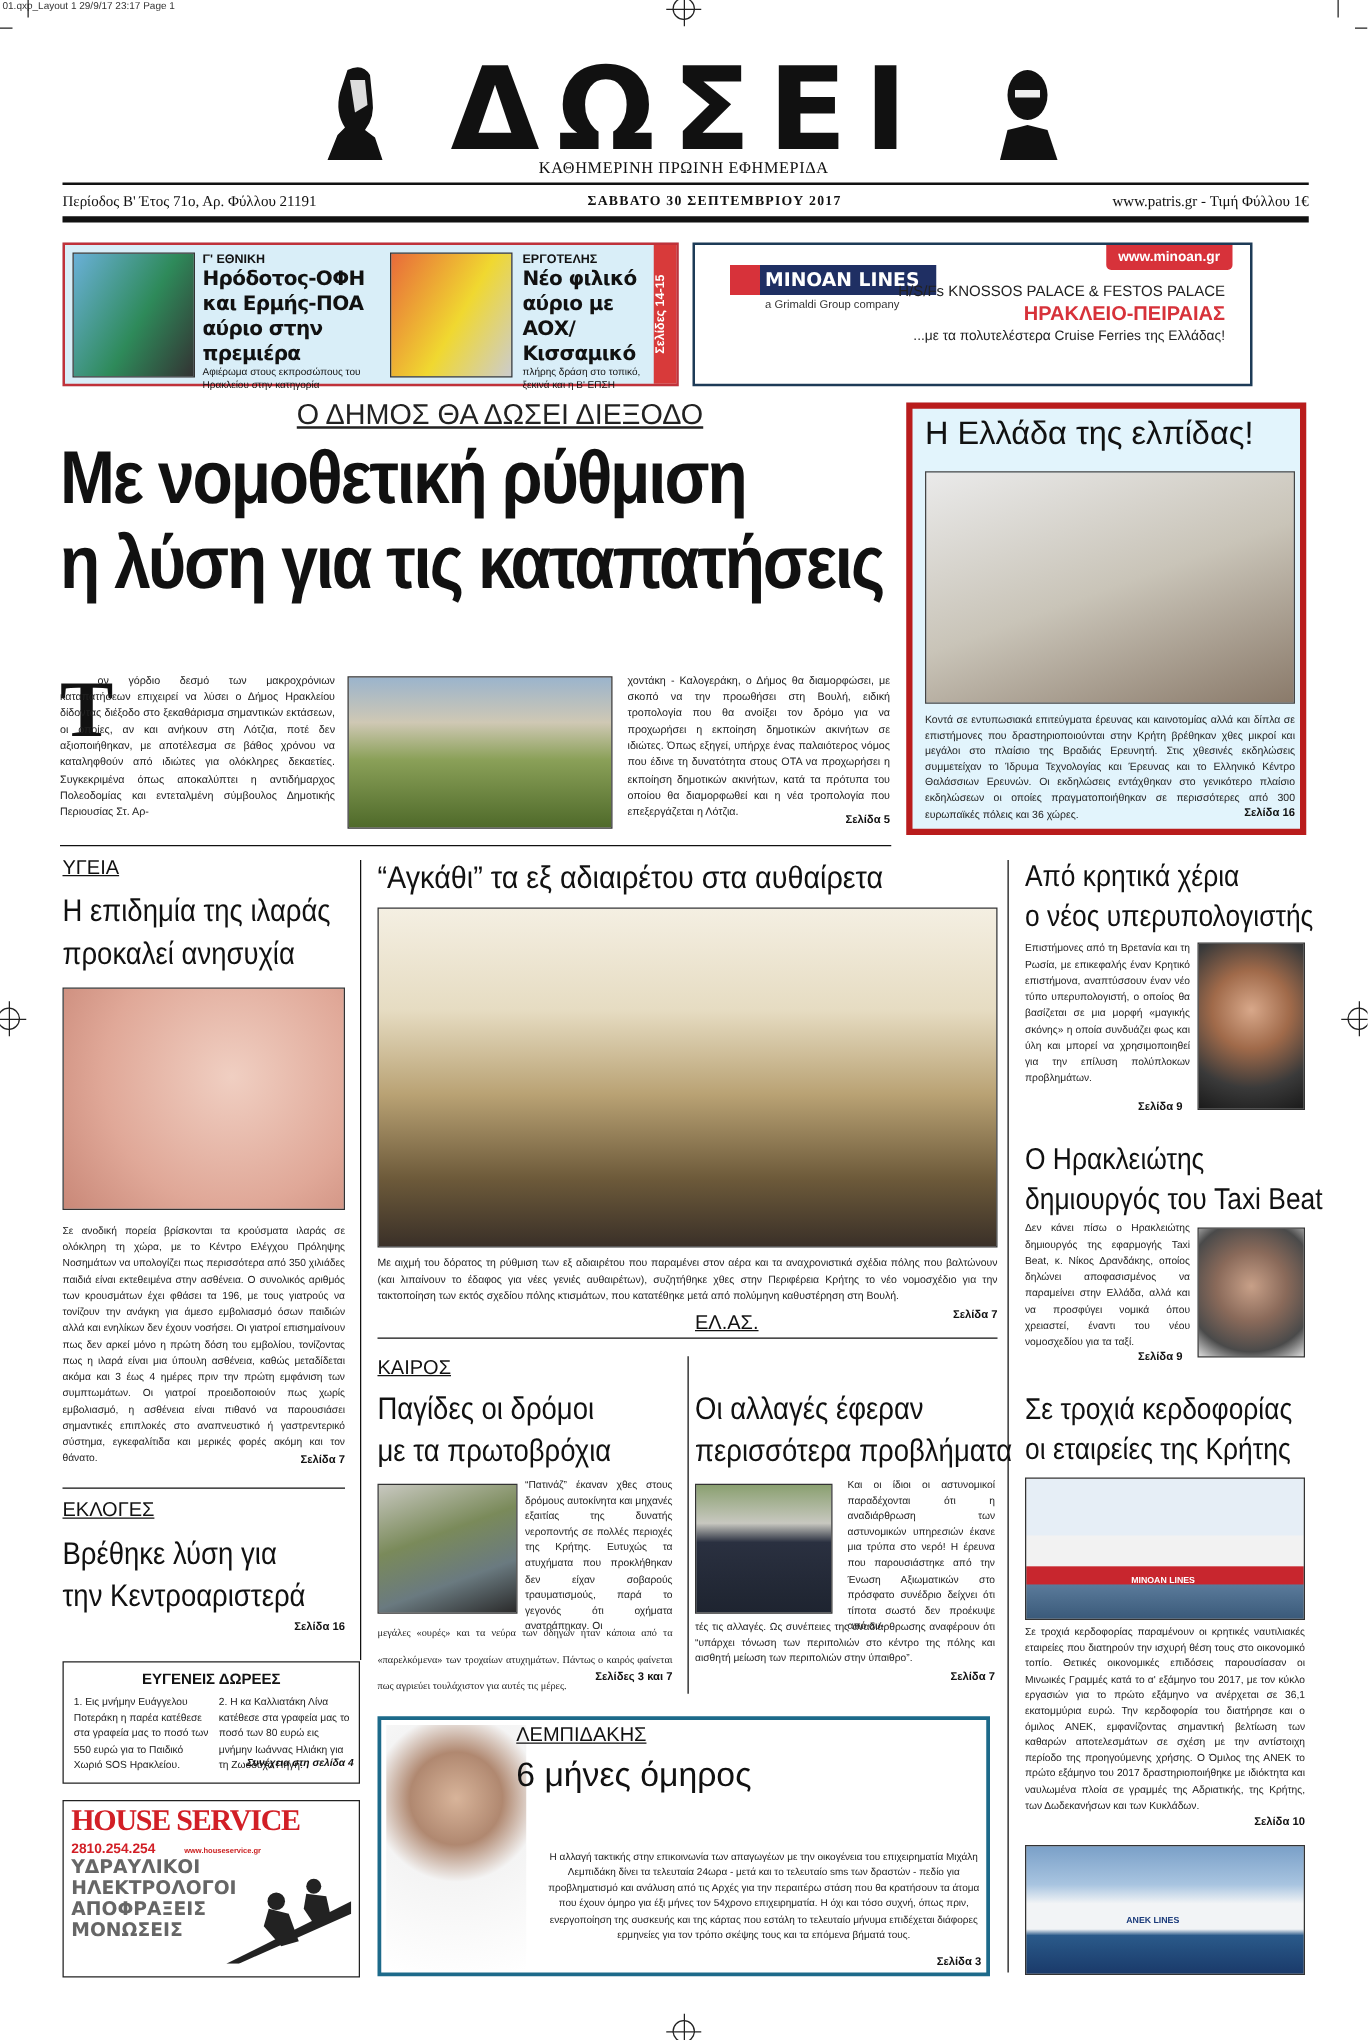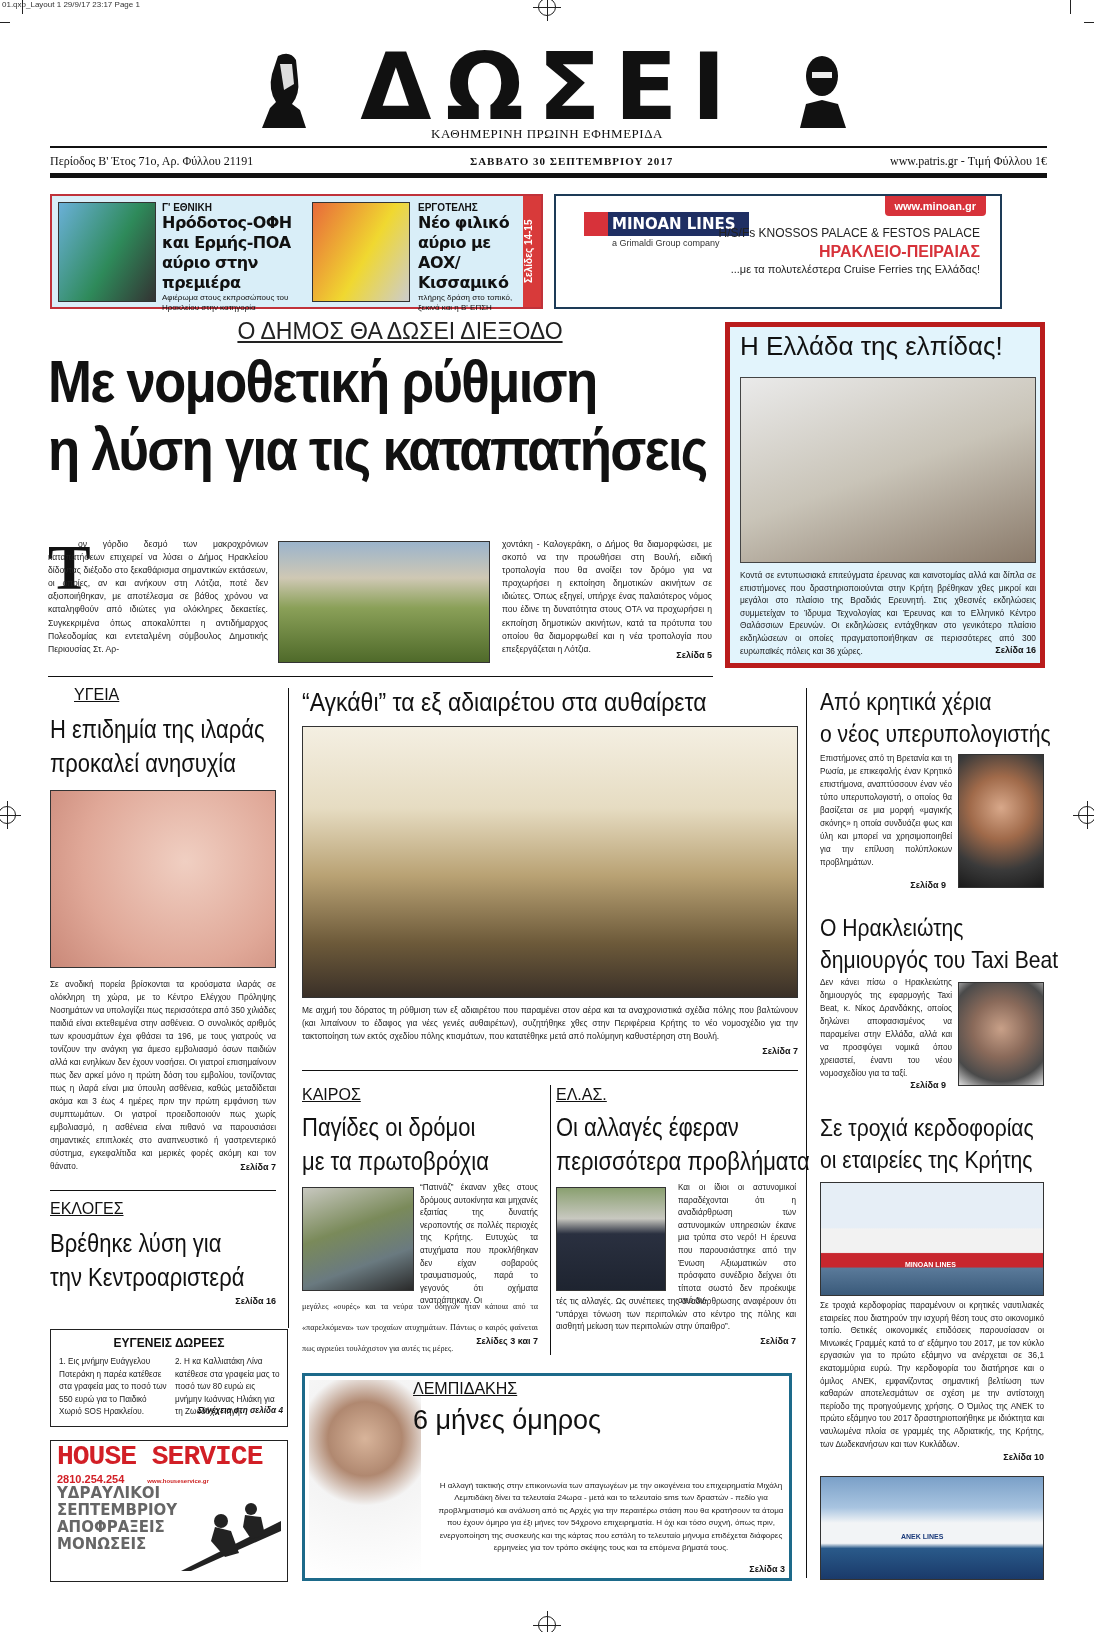--- a/index.html
+++ b/index.html
@@ -54,21 +54,21 @@
 
   .hr { background: #111; height: 1px; }
   .vr { background: #111; width: 1px; }
 
   .sec-kicker { font-size: 16px; text-decoration: underline; font-family: "Liberation Sans", sans-serif; }
   .sec-head { font-family: "Liberation Sans", sans-serif; font-size: 25px; line-height: 34px; transform-origin: left top; transform: scaleX(0.88); white-space: nowrap; }
   .donations { left: 50px; top: 1329px; width: 238px; height: 98px; border: 1.5px solid #222; }
   .don-title { text-align: center; font-weight: bold; font-size: 12px; margin-top: 6px; }
   .don-col { position: absolute; top: 26px; width: 108px; font-size: 8.2px; line-height: 12.5px; color: #222; }
   .house { left: 50px; top: 1440px; width: 238px; height: 142px; border: 1.5px solid #222; background: #fff; overflow: hidden; }
-  .hs-title { color: #d21f26; font-weight: 900; font-family: Liberation Mono, monospace; font-size: 28px; line-height: 32px; padding-left: 6px; letter-spacing: -1px; }
+  .hs-title { color: #d21f26; font-weight: 900; font-family: Liberation Serif, serif; font-size: 24px; line-height: 32px; padding-left: 6px; letter-spacing: -1px; }
   .hs-phone { color: #d21f26; font-weight: bold; font-size: 11px; padding-left: 6px; }
   .hs-list { color: #666; font-weight: 900; font-family: "DejaVu Sans", sans-serif; font-size: 15px; line-height: 17px; padding-left: 6px; }
 
   .lemp { left: 302px; top: 1373px; width: 490px; height: 208px; border: 3px solid #1d6a8a; background: #fff; }
 </style>
 </head>
 <body>
 
 <div class="abs slug">01.qxp_Layout 1  29/9/17  23:17  Page 1</div>
 <div class="abs regmark" style="left:538px;top:-2px;"></div>
@@ -146,21 +146,21 @@
   <div class="hope-title">Η Ελλάδα της ελπίδας!</div>
   <div class="hope-img"></div>
   <div class="abs body" style="left:10px;top:242px;width:296px;font-size:8.4px;line-height:12.6px;">Κοντά σε εντυπωσιακά επιτεύγματα έρευνας και καινοτομίας αλλά και δίπλα σε επιστήμονες που δραστηριοποιούνται στην Κρήτη βρέθηκαν χθες μικροί και μεγάλοι στο πλαίσιο της Βραδιάς Ερευνητή. Στις χθεσινές εκδηλώσεις συμμετείχαν το Ίδρυμα Τεχνολογίας και Έρευνας και το Ελληνικό Κέντρο Θαλάσσιων Ερευνών. Οι εκδηλώσεις εντάχθηκαν στο γενικότερο πλαίσιο εκδηλώσεων οι οποίες πραγματοποιήθηκαν σε περισσότερες από 300 ευρωπαϊκές πόλεις και 36 χώρες.</div>
   <div class="abs pg" style="left:200px;top:318px;width:106px;">Σελίδα 16</div>
 </div>
 
 <div class="abs vr" style="left:288px;top:688px;height:640px;"></div>
 <div class="abs vr" style="left:806px;top:688px;height:890px;"></div>
 <div class="abs vr" style="left:550px;top:1085px;height:270px;"></div>
 
-<div class="abs sec-kicker" style="left:50px;top:686px;margin-left:24px;">ΥΓΕΙΑ</div>
+<div class="abs sec-kicker" style="left:50px;top:686px;">ΥΓΕΙΑ</div>
 <div class="abs sec-head" style="left:50px;top:712px;">
   <div>Η επιδημία της ιλαράς</div>
   <div>προκαλεί ανησυχία</div>
 </div>
 <div class="abs img" style="left:50px;top:790px;width:226px;height:178px;background:radial-gradient(circle at 60% 40%,#f0cfc2 0%,#e0a898 60%,#c98878 100%);"></div>
 <div class="abs body" style="left:50px;top:978px;width:226px;font-size:8.2px;line-height:13px;">Σε ανοδική πορεία βρίσκονται τα κρούσματα ιλαράς σε ολόκληρη τη χώρα, με το Κέντρο Ελέγχου Πρόληψης Νοσημάτων να υπολογίζει πως περισσότερα από 350 χιλιάδες παιδιά είναι εκτεθειμένα στην ασθένεια. Ο συνολικός αριθμός των κρουσμάτων έχει φθάσει τα 196, με τους γιατρούς να τονίζουν την ανάγκη για άμεσο εμβολιασμό όσων παιδιών αλλά και ενηλίκων δεν έχουν νοσήσει. Οι γιατροί επισημαίνουν πως δεν αρκεί μόνο η πρώτη δόση του εμβολίου, τονίζοντας πως η ιλαρά είναι μια ύπουλη ασθένεια, καθώς μεταδίδεται ακόμα και 3 έως 4 ημέρες πριν την πρώτη εμφάνιση των συμπτωμάτων. Οι γιατροί προειδοποιούν πως χωρίς εμβολιασμό, η ασθένεια είναι πιθανό να παρουσιάσει σημαντικές επιπλοκές στο αναπνευστικό ή γαστρεντερικό σύστημα, εγκεφαλίτιδα και μερικές φορές ακόμη και τον θάνατο.</div>
 <div class="abs pg" style="left:176px;top:1162px;width:100px;">Σελίδα 7</div>
 <div class="abs hr" style="left:50px;top:1190px;width:226px;"></div>
 
 <div class="abs sec-kicker" style="left:50px;top:1200px;">ΕΚΛΟΓΕΣ</div>
@@ -175,21 +175,21 @@
   <div class="don-col" style="left:8px;">1. Εις μνήμην Ευάγγελου Ποτεράκη η παρέα κατέθεσε στα γραφεία μας το ποσό των 550 ευρώ για το Παιδικό Χωριό SOS Ηρακλείου.</div>
   <div class="don-col" style="left:124px;">2. Η κα Καλλιατάκη Λίνα κατέθεσε στα γραφεία μας το ποσό των 80 ευρώ εις μνήμην Ιωάννας Ηλιάκη για τη Ζωοδόχο Πηγή.</div>
   <div class="abs" style="left:124px;top:76px;width:108px;font-size:8.2px;font-weight:bold;font-style:italic;text-align:right;">Συνέχεια στη σελίδα 4</div>
 </div>
 
 <div class="abs house">
   <div class="hs-title">HOUSE SERVICE</div>
   <div class="hs-phone"><span>2810.254.254</span> <span style="font-size:6px;color:#c22;margin-left:20px;">www.houseservice.gr</span></div>
   <div class="hs-list">
     <div>ΥΔΡΑΥΛΙΚΟΙ</div>
-    <div>ΣΕΠΤΕΜΒΡΙΟΥ</div>
+    <div>ΗΛΕΚΤΡΟΛΟΓΟΙ</div>
     <div>ΑΠΟΦΡΑΞΕΙΣ</div>
     <div>ΜΟΝΩΣΕΙΣ</div>
   </div>
 
   <svg class="abs" style="left:130px;top:50px;width:100px;height:80px;" viewBox="0 0 100 80">
     <path d="M0 80 L100 30 L100 40 L10 80 Z" fill="#222"></path>
     <circle cx="40" cy="30" r="7" fill="#222"></circle>
       <path d="M34 36 L50 40 L58 62 L44 66 L30 50 Z" fill="#222"></path>
     <circle cx="70" cy="18" r="6" fill="#222"></circle>
       <path d="M64 24 L80 26 L84 44 L70 48 L62 36 Z" fill="#222"></path>
@@ -205,21 +205,21 @@
 <div class="abs sec-kicker" style="left:302px;top:1086px;">ΚΑΙΡΟΣ</div>
 <div class="abs sec-head" style="left:302px;top:1110px;">
   <div>Παγίδες οι δρόμοι</div>
   <div>με τα πρωτοβρόχια</div>
 </div>
 <div class="abs img" style="left:302px;top:1187px;width:112px;height:104px;background:linear-gradient(160deg,#c8c8c0 0%,#7a8a5a 40%,#6a7a80 70%,#2a2a2a 100%);"></div>
 <div class="abs body" style="left:420px;top:1182px;width:118px;font-size:8.2px;line-height:12.6px;">“Πατινάζ” έκαναν χθες στους δρόμους αυτοκίνητα και μηχανές εξαιτίας της δυνατής νεροποντής σε πολλές περιοχές της Κρήτης. Ευτυχώς τα ατυχήματα που προκλήθηκαν δεν είχαν σοβαρούς τραυματισμούς, παρά το γεγονός ότι οχήματα ανατράπηκαν. Οι</div>
 <div class="abs body" style="left:302px;top:1296px;width:236px;font-size:8.2px;line-height:21px;font-family:Liberation Serif, serif;">μεγάλες «ουρές» και τα νεύρα των οδηγών ήταν κάποια από τα «παρελκόμενα» των τροχαίων ατυχημάτων. Πάντως ο καιρός φαίνεται πως αγριεύει τουλάχιστον για αυτές τις μέρες.</div>
 <div class="abs pg" style="left:408px;top:1336px;width:130px;">Σελίδες 3 και 7</div>
 
-<div class="abs sec-kicker" style="left:556px;top:1086px;">ΕΛ.ΑΣ.</div>
+<div class="abs sec-kicker" style="left:556px;top:1050px;">ΕΛ.ΑΣ.</div>
 <div class="abs sec-head" style="left:556px;top:1110px;">
   <div>Οι αλλαγές έφεραν</div>
   <div>περισσότερα προβλήματα</div>
 </div>
 <div class="abs img" style="left:556px;top:1187px;width:110px;height:104px;background:linear-gradient(180deg,#8aa070 0%,#c8c8c0 30%,#2a3040 45%,#1e2430 100%);"></div>
 <div class="abs body" style="left:678px;top:1182px;width:118px;font-size:8.2px;line-height:12.6px;">Και οι ίδιοι οι αστυνομικοί παραδέχονται ότι η αναδιάρθρωση των αστυνομικών υπηρεσιών έκανε μια τρύπα στο νερό! Η έρευνα που παρουσιάστηκε από την Ένωση Αξιωματικών στο πρόσφατο συνέδριο δείχνει ότι τίποτα σωστό δεν προέκυψε από αυ-</div>
 <div class="abs body" style="left:556px;top:1296px;width:240px;font-size:8.2px;line-height:12.6px;">τές τις αλλαγές. Ως συνέπειες της αναδιάρθρωσης αναφέρουν ότι “υπάρχει τόνωση των περιπολιών στο κέντρο της πόλης και αισθητή μείωση των περιπολιών στην ύπαιθρο”.</div>
 <div class="abs pg" style="left:696px;top:1336px;width:100px;">Σελίδα 7</div>
 
 <div class="abs lemp">

